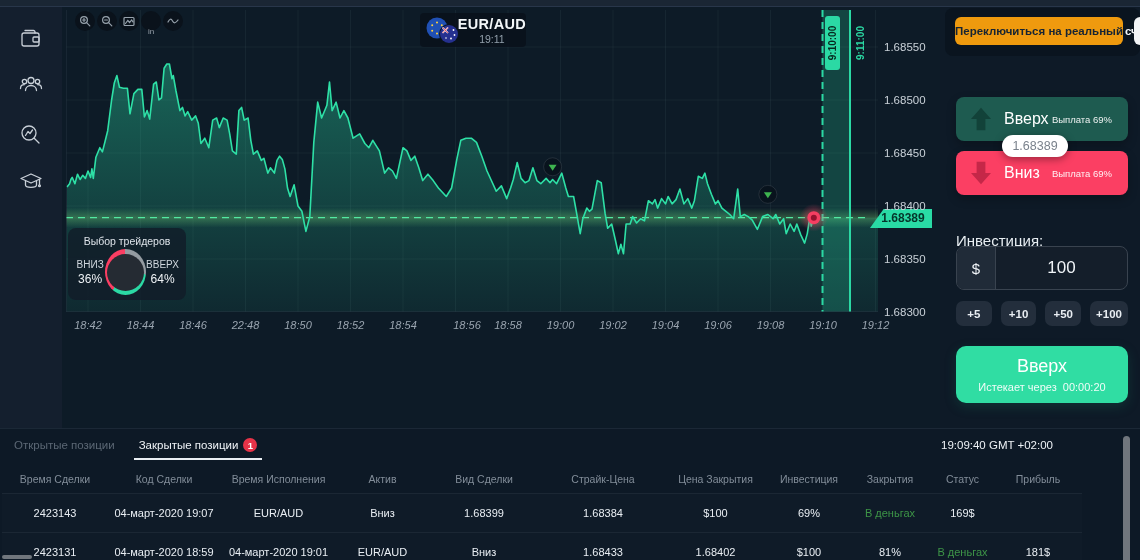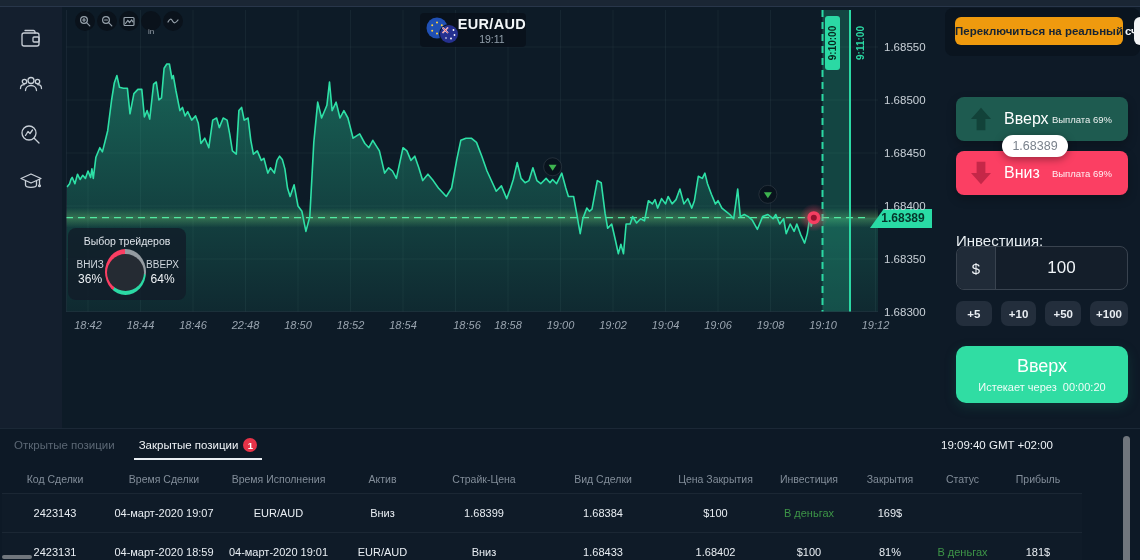--- a/index.html
+++ b/index.html
@@ -330,41 +330,42 @@
     <div id="tabs">
       <span id="tab-open">Открытые позиции</span>
       <span id="tab-closed">
           <span>Закрытые позиции</span>
           <span id="tab-badge">1</span>
         </span>
     </div>
     <div id="clock">19:09:40 GMT +02:00</div>
     <div id="table">
       <div id="t-head" class="t-grid">
+          <div class="th">Время Сделки</div>
           <div class="th">Код Сделки</div>
-          <div class="th">Время Сделки</div>
           <div class="th">Время Исполнения</div>
           <div class="th">Актив</div>
+          <div class="th">Вид Сделки</div>
           <div class="th">Страйк-Цена</div>
-          <div class="th">Вид Сделки</div>
           <div class="th">Цена Закрытия</div>
           <div class="th">Инвестиция</div>
           <div class="th">Закрытия</div>
           <div class="th">Статус</div>
           <div class="th">Прибыль</div>
         </div>
       <div id="t-body">
           <div class="t-grid t-row">
             <div class="td">2423143</div>
             <div class="td">04-март-2020 19:07</div>
             <div class="td">EUR/AUD</div>
             <div class="td">Вниз</div>
             <div class="td">1.68399</div>
             <div class="td">1.68384</div>
             <div class="td">$100</div>
+            <div class="td">69%</div>
             <div class="td green">В деньгах</div>
             <div class="td">169$</div>
           </div>
           <div class="t-grid t-row">
             <div class="td">2423131</div>
             <div class="td">04-март-2020 18:59</div>
             <div class="td">04-март-2020 19:01</div>
             <div class="td">EUR/AUD</div>
             <div class="td">Вниз</div>
             <div class="td">1.68433</div>

